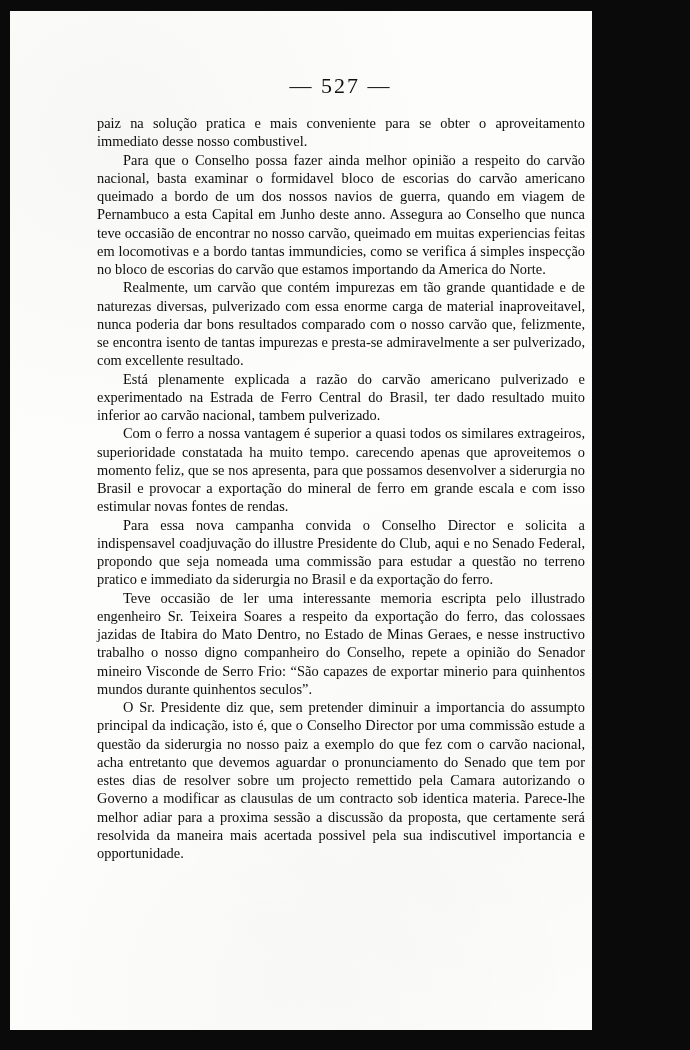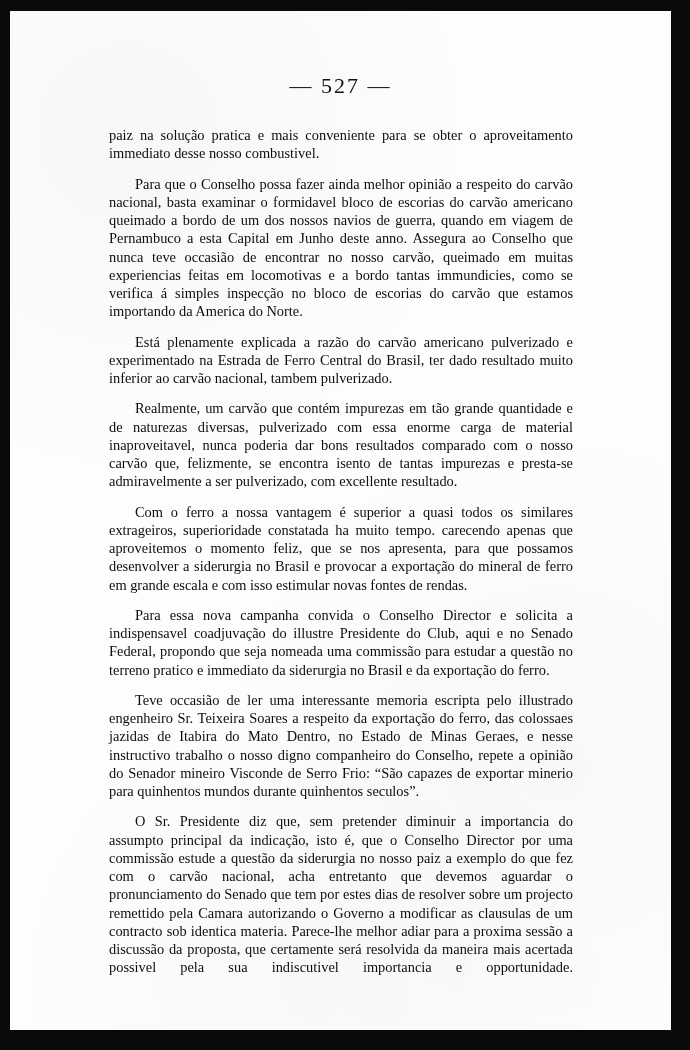--- a/index.html
+++ b/index.html
@@ -21,21 +21,21 @@
     width: 690px;
     height: 1050px;
     background: #0a0a0a;
     box-sizing: border-box;
   }
 
   .page-sheet {
     position: absolute;
     left: 10px;
     top: 11px;
-    width: 661px;
+    width: 582px;
     height: 1019px;
     background: #fdfdfb;
     box-sizing: border-box;
     overflow: hidden;
   }
 
   
   .paper-grain {
     position: absolute;
     inset: 0;
@@ -65,21 +65,21 @@
     width: 488px;
     text-align: justify;
     text-justify: inter-word;
     font-size: 14.4px;
     line-height: 18.25px;
     color: #0d0d0d;
     -webkit-font-smoothing: none;
   }
 
   .body-text p {
-    margin: 12px;
+    margin: 0;
     text-indent: 26px;
     text-align: justify;
   }
 
   
   .body-text p.cont {
     text-indent: 0;
   }
 
   .body-text p:last-child {
@@ -98,23 +98,23 @@
     <div class="paper-grain"></div>
 
     <div class="page-header">—  527  —</div>
 
     <div class="body-text">
 
       <p class="cont">paiz na solução pratica e mais conveniente para se obter o aproveitamento immediato desse nosso combustivel.</p>
 
       <p>Para que o Conselho possa fazer ainda melhor opinião a respeito do carvão nacional, basta examinar o formidavel bloco de escorias do carvão americano queimado a bordo de um dos nossos navios de guerra, quando em viagem de Pernambuco a esta Capital em Junho deste anno. Assegura ao Conselho que nunca teve occasião de encontrar no nosso carvão, queimado em muitas experiencias feitas em locomotivas e a bordo tantas immundicies, como se verifica á simples inspecção no bloco de escorias do carvão que estamos importando da America do Norte.</p>
 
+      <p>Realmente, um carvão que contém impurezas em tão grande quantidade e de naturezas diversas, pulverizado com essa enorme carga de material inaproveitavel, nunca poderia dar bons resultados comparado com o nosso carvão que, felizmente, se encontra isento de tantas impurezas e presta-se admiravelmente a ser pulverizado, com excellente resultado.</p>
+
       <p>Está plenamente explicada a razão do carvão americano pulverizado e experimentado na Estrada de Ferro Central do Brasil, ter dado resultado muito inferior ao carvão nacional, tambem pulverizado.</p>
-
-      <p>Realmente, um carvão que contém impurezas em tão grande quantidade e de naturezas diversas, pulverizado com essa enorme carga de material inaproveitavel, nunca poderia dar bons resultados comparado com o nosso carvão que, felizmente, se encontra isento de tantas impurezas e presta-se admiravelmente a ser pulverizado, com excellente resultado.</p>
 
       <p>Com o ferro a nossa vantagem é superior a quasi todos os similares extrageiros, superioridade constatada ha muito tempo. carecendo apenas que aproveitemos o momento feliz, que se nos apresenta, para que possamos desenvolver a siderurgia no Brasil e provocar a exportação do mineral de ferro em grande escala e com isso estimular novas fontes de rendas.</p>
 
       <p>Para essa nova campanha convida o Conselho Director e solicita a indispensavel coadjuvação do illustre Presidente do Club, aqui e no Senado Federal, propondo que seja nomeada uma commissão para estudar a questão no terreno pratico e immediato da siderurgia no Brasil e da exportação do ferro.</p>
 
       <p>Teve occasião de ler uma interessante memoria escripta pelo illustrado engenheiro Sr. Teixeira Soares a respeito da exportação do ferro, das colossaes jazidas de Itabira do Mato Dentro, no Estado de Minas Geraes, e nesse instructivo trabalho o nosso digno companheiro do Conselho, repete a opinião do Senador mineiro Visconde de Serro Frio: “São capazes de exportar minerio para quinhentos mundos durante quinhentos seculos”.</p>
 
       <p><span class="speaker">O Sr. Presidente</span><span> diz que, sem pretender diminuir a importancia do assumpto principal da indicação, isto é, que o Conselho Director por uma commissão estude a questão da siderurgia no nosso paiz a exemplo do que fez com o carvão nacional, acha entretanto que devemos aguardar o pronunciamento do Senado que tem por estes dias de resolver sobre um projecto remettido pela Camara autorizando o Governo a modificar as clausulas de um contracto sob identica materia. Parece-lhe melhor adiar para a proxima sessão a discussão da proposta, que certamente será resolvida da maneira mais acertada possivel pela sua indiscutivel importancia e opportunidade.</span></p>
 
 

